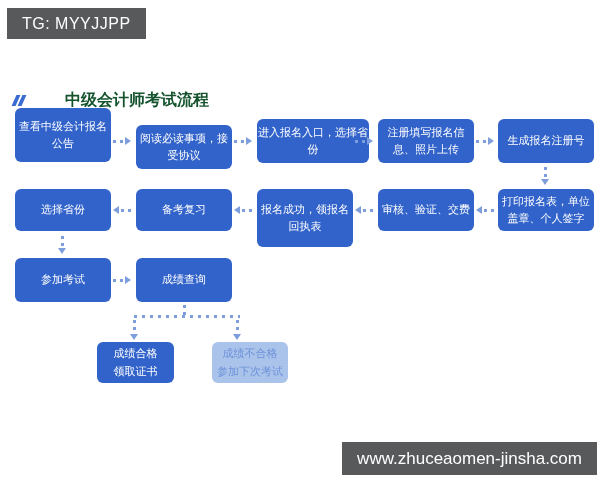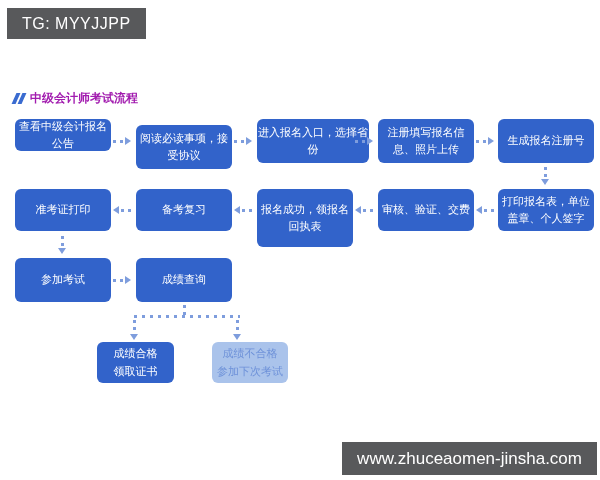--- a/index.html
+++ b/index.html
@@ -14,21 +14,21 @@
   .canvas{position:relative;width:600px;height:480px;background:#ffffff;overflow:hidden;}
 
   .badge{position:absolute;background:var(--badge-gray);color:#ffffff;
          display:flex;align-items:center;justify-content:center;}
   .badge.tg{left:7px;top:8px;height:31px;padding:8px 15px;font-size:16px;letter-spacing:.5px;}
   .badge.site{right:3px;top:442px;height:33px;padding:0 15px;font-size:17px;}
 
   .title-row{position:absolute;left:14px;top:90px;display:flex;align-items:center;gap:6px;}
   .slashes{display:flex;gap:2px;}
   .slashes i{display:block;width:4px;height:11px;background:#3a6bd0;transform:skewX(-24deg);}
-  .title-text{font-size:12px;font-weight:bold;color:#a21caf;}
+  .title-text{font-size:16px;font-weight:bold;color:#14532d;margin-left:35px;}
 
   .node{position:absolute;background:var(--box-blue);color:#ffffff;border-radius:6px;
         display:flex;align-items:center;justify-content:center;text-align:center;
         font-size:11px;line-height:1.55;white-space:pre-line;padding:2px 0;}
   .node.light{background:var(--light-box-bg);color:var(--light-box-text);}
 
   
   .harrow{position:absolute;display:flex;align-items:center;gap:2px;height:8px;}
   .dots-h{width:10px;height:3px;
           background:repeating-linear-gradient(to right,var(--arrow) 0 3px,transparent 3px 7px);}
@@ -49,21 +49,21 @@
   <div class="badge tg">TG: MYYJJPP</div>
 
   <div class="title-row">
     <span class="slashes">
         <i></i>
         <i></i>
       </span>
     <span class="title-text">中级会计师考试流程</span>
   </div>
 
-  <div class="node" style="left:15px;top:119px;width:96px;height:32px">查看中级会计报名公告</div>
+  <div class="node" style="left:15px;top:108px;width:96px;height:54px">查看中级会计报名公告</div>
   <div class="node" style="left:136px;top:125px;width:96px;height:44px">阅读必读事项，接受协议</div>
   <div class="node" style="left:257px;top:119px;width:112px;height:44px">进入报名入口，选择省份</div>
   <div class="node" style="left:378px;top:119px;width:96px;height:44px">注册填写报名信息、照片上传</div>
   <div class="node" style="left:498px;top:119px;width:96px;height:44px">生成报名注册号</div>
 
   <div class="harrow" style="left:113px;top:137px">
       <span class="dots-h"></span>
       <span class="tri tri-right"></span>
     </div>
   <div class="harrow" style="left:234px;top:137px">
@@ -75,21 +75,21 @@
       <span class="tri tri-right"></span>
     </div>
   <div class="harrow" style="left:476px;top:137px">
       <span class="dots-h"></span>
       <span class="tri tri-right"></span>
     </div>
 
   <span class="dots-v" style="left:544px;top:167px;height:10px"></span>
   <span class="tri tri-down" style="left:541px;top:179px"></span>
 
-  <div class="node" style="left:15px;top:189px;width:96px;height:42px">准考证打印</div>
+  <div class="node" style="left:15px;top:189px;width:96px;height:42px">选择省份</div>
   <div class="node" style="left:136px;top:189px;width:96px;height:42px">备考复习</div>
   <div class="node" style="left:257px;top:189px;width:96px;height:58px">报名成功，领报名回执表</div>
   <div class="node" style="left:378px;top:189px;width:96px;height:42px">审核、验证、交费</div>
   <div class="node" style="left:498px;top:189px;width:96px;height:42px">打印报名表，单位盖章、个人签字</div>
 
   <div class="harrow" style="left:113px;top:206px">
       <span class="tri tri-left"></span>
       <span class="dots-h"></span>
     </div>
   <div class="harrow" style="left:234px;top:206px">

